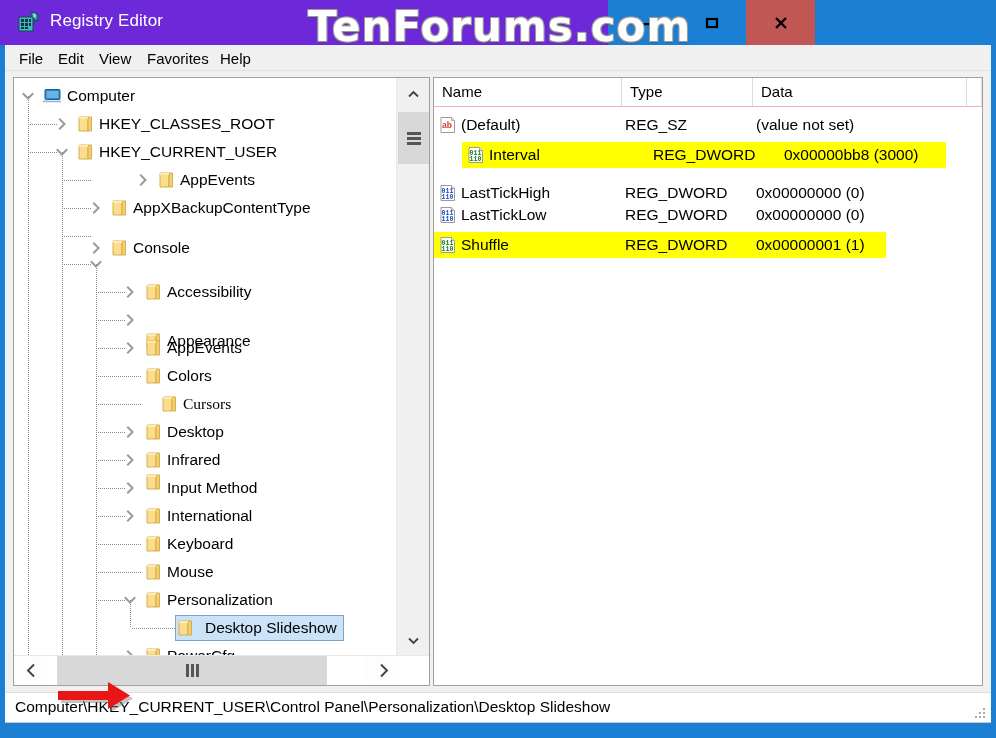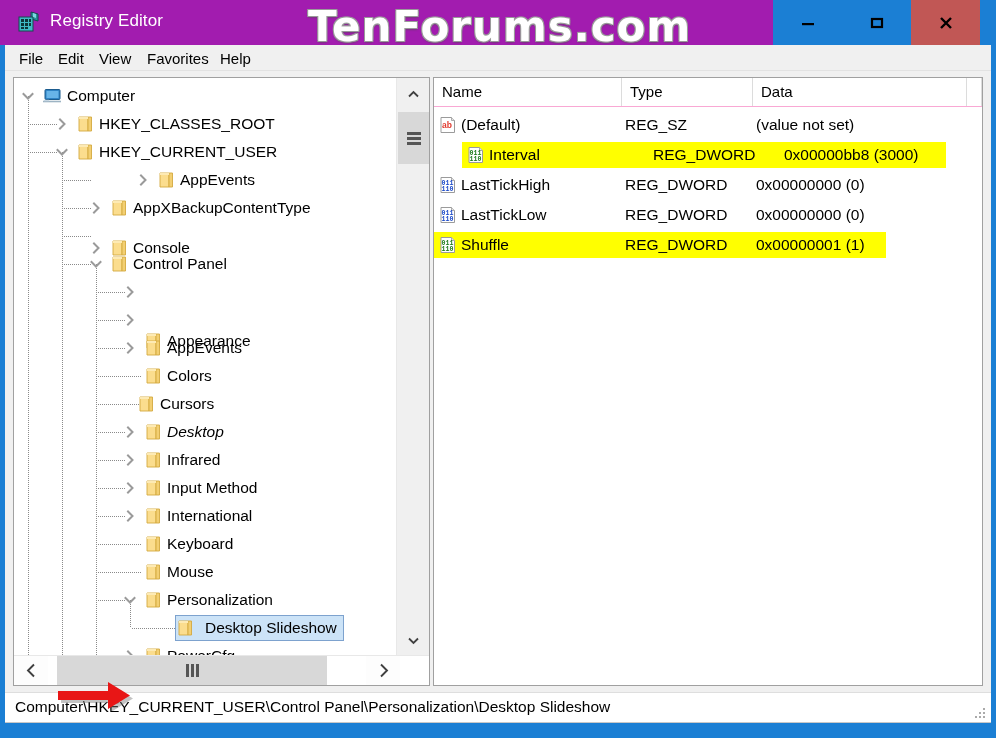--- a/index.html
+++ b/index.html
@@ -13,22 +13,22 @@
 
   
   #window {
     position: absolute; left: 0; top: 0;
     width: 996px; height: 738px;
     background: #1b7fd4;
     overflow: hidden;
   }
   #titlebar {
     position: absolute; left: 0; top: 0;
-    width: 980px; height: 45px;
-    background: #a21caf;
+    width: 815px; height: 45px;
+    background: #6d28d9;
   }
   #app-icon {
     position: absolute; left: 17px; top: 10px;
     width: 24px; height: 24px;
   }
   #app-title {
     position: absolute; left: 50px; top: 11px;
     font-size: 17px; color: #ffffff;
     letter-spacing: .1px;
     white-space: nowrap;
@@ -413,35 +413,35 @@
                     <rect x="3" y="1" width="9" height="2" fill="#fdeab4"></rect>
                   </svg>
                   <span class="tlabel">Console</span>
                 </div>
               </div>
             </div>
             <div class="trow" style="top: 172px;">
               <div style="position: absolute; left: 74px; width: 16px; height: 16px;"><svg viewBox="0 0 16 16" class="chev">
                   <path d="M3.5 6 L8 10.5 L12.5 6" stroke="#9a9a9a" stroke-width="2" fill="none" stroke-linecap="square"></path>
                 </svg></div>
-              <div style="position: absolute; left: 96px; display: flex; align-items: center; height: 28px;">
-                <div style="display: flex; align-items: center;">
-                  <svg viewBox="0 0 18 16" class="folder">
-                    <path d="M3 1 H12 L12 15 H3 Z" fill="#fbdd8e" stroke="#d4a93f" stroke-width="0.9"></path>
-                    <path d="M12 1 H15.5 L15.5 15 H12 Z" fill="#f3cf72" stroke="#d4a93f" stroke-width="0.9"></path>
-                    <rect x="3" y="1" width="9" height="2" fill="#fdeab4"></rect>
-                  </svg>
-                  <span class="tlabel">Control Panel</span>
-                </div>
-              </div>
             </div>
             <div class="trow" style="top: 200px;">
               <div style="position: absolute; left: 108px; width: 16px; height: 16px;"><svg viewBox="0 0 16 16" class="chev">
                   <path d="M6 3.5 L10.5 8 L6 12.5" stroke="#9a9a9a" stroke-width="2" fill="none" stroke-linecap="square"></path>
                 </svg></div>
+              <div style="position: absolute; left: 130px; display: flex; align-items: center; height: 28px;">
+                <div style="display: flex; align-items: center;">
+                  <svg viewBox="0 0 18 16" class="folder">
+                    <path d="M3 1 H12 L12 15 H3 Z" fill="#fbdd8e" stroke="#d4a93f" stroke-width="0.9"></path>
+                    <path d="M12 1 H15.5 L15.5 15 H12 Z" fill="#f3cf72" stroke="#d4a93f" stroke-width="0.9"></path>
+                    <rect x="3" y="1" width="9" height="2" fill="#fdeab4"></rect>
+                  </svg>
+                  <span class="tlabel">Accessibility</span>
+                </div>
+              </div>
             </div>
             <div class="trow" style="top: 228px;">
               <div style="position: absolute; left: 108px; width: 16px; height: 16px;"><svg viewBox="0 0 16 16" class="chev">
                   <path d="M6 3.5 L10.5 8 L6 12.5" stroke="#9a9a9a" stroke-width="2" fill="none" stroke-linecap="square"></path>
                 </svg></div>
               <div style="position: absolute; left: 130px; display: flex; align-items: center; height: 28px;">
                 <div style="display: flex; align-items: center; margin-top: 41px;">
                   <svg viewBox="0 0 18 16" class="folder">
                     <path d="M3 1 H12 L12 15 H3 Z" fill="#fbdd8e" stroke="#d4a93f" stroke-width="0.9"></path>
                     <path d="M12 1 H15.5 L15.5 15 H12 Z" fill="#f3cf72" stroke="#d4a93f" stroke-width="0.9"></path>
@@ -474,36 +474,36 @@
                     <path d="M3 1 H12 L12 15 H3 Z" fill="#fbdd8e" stroke="#d4a93f" stroke-width="0.9"></path>
                     <path d="M12 1 H15.5 L15.5 15 H12 Z" fill="#f3cf72" stroke="#d4a93f" stroke-width="0.9"></path>
                     <rect x="3" y="1" width="9" height="2" fill="#fdeab4"></rect>
                   </svg>
                   <span class="tlabel">Colors</span>
                 </div>
               </div>
             </div>
             <div class="trow" style="top: 312px;">
               <div style="position: absolute; left: 108px; width: 16px; height: 16px;"></div>
-              <div style="position: absolute; left: 123px; display: flex; align-items: center; height: 28px;">
+              <div style="position: absolute; left: 146px; display: flex; align-items: center; height: 28px; font-family: Liberation Serif, serif;">
                 <div style="display: flex; align-items: center;">
                   <svg viewBox="0 0 18 16" class="folder">
                     <path d="M3 1 H12 L12 15 H3 Z" fill="#fbdd8e" stroke="#d4a93f" stroke-width="0.9"></path>
                     <path d="M12 1 H15.5 L15.5 15 H12 Z" fill="#f3cf72" stroke="#d4a93f" stroke-width="0.9"></path>
                     <rect x="3" y="1" width="9" height="2" fill="#fdeab4"></rect>
                   </svg>
                   <span class="tlabel">Cursors</span>
                 </div>
               </div>
             </div>
             <div class="trow" style="top: 340px;">
               <div style="position: absolute; left: 108px; width: 16px; height: 16px;"><svg viewBox="0 0 16 16" class="chev">
                   <path d="M6 3.5 L10.5 8 L6 12.5" stroke="#9a9a9a" stroke-width="2" fill="none" stroke-linecap="square"></path>
                 </svg></div>
-              <div style="position: absolute; left: 130px; display: flex; align-items: center; height: 28px; font-style: italic;">
+              <div style="position: absolute; left: 130px; display: flex; align-items: center; height: 28px;">
                 <div style="display: flex; align-items: center;">
                   <svg viewBox="0 0 18 16" class="folder">
                     <path d="M3 1 H12 L12 15 H3 Z" fill="#fbdd8e" stroke="#d4a93f" stroke-width="0.9"></path>
                     <path d="M12 1 H15.5 L15.5 15 H12 Z" fill="#f3cf72" stroke="#d4a93f" stroke-width="0.9"></path>
                     <rect x="3" y="1" width="9" height="2" fill="#fdeab4"></rect>
                   </svg>
                   <span class="tlabel">Desktop</span>
                 </div>
               </div>
             </div>
@@ -520,21 +520,21 @@
                   </svg>
                   <span class="tlabel">Infrared</span>
                 </div>
               </div>
             </div>
             <div class="trow" style="top: 396px;">
               <div style="position: absolute; left: 108px; width: 16px; height: 16px;"><svg viewBox="0 0 16 16" class="chev">
                   <path d="M6 3.5 L10.5 8 L6 12.5" stroke="#9a9a9a" stroke-width="2" fill="none" stroke-linecap="square"></path>
                 </svg></div>
               <div style="position: absolute; left: 130px; display: flex; align-items: center; height: 28px;">
-                <div style="display: flex; align-items: center;">
+                <div style="display: flex; align-items: flex-start;">
                   <svg viewBox="0 0 18 16" class="folder">
                     <path d="M3 1 H12 L12 15 H3 Z" fill="#fbdd8e" stroke="#d4a93f" stroke-width="0.9"></path>
                     <path d="M12 1 H15.5 L15.5 15 H12 Z" fill="#f3cf72" stroke="#d4a93f" stroke-width="0.9"></path>
                     <rect x="3" y="1" width="9" height="2" fill="#fdeab4"></rect>
                   </svg>
                   <span class="tlabel">Input Method</span>
                 </div>
               </div>
             </div>
             <div class="trow" style="top: 424px;">
@@ -701,21 +701,21 @@
                 <path d="M2 1.5 H12.5 L15.5 4.5 V16.5 H2 Z" fill="#ffffff" stroke="#9b9b9b" stroke-width="1"></path>
                 <path d="M12.5 1.5 L12.5 4.5 L15.5 4.5" fill="#e4e4e4" stroke="#9b9b9b" stroke-width="0.8"></path>
                 <text x="2.6" y="9" font-family="Liberation Mono, monospace" font-size="6.6" font-weight="bold" fill="#1a7a1a">011</text>
                 <text x="2.6" y="15" font-family="Liberation Mono, monospace" font-size="6.6" font-weight="bold" fill="#1a7a1a">110</text>
               </svg>
               <span class="c-name">Interval</span>
             </div>
             <span class="c-type">REG_DWORD</span>
             <span class="c-data">0x00000bb8 (3000)</span>
           </div>
-          <div class="lrow" style="top: 92px; width: 548px;">
+          <div class="lrow" style="top: 100px; width: 548px;">
             <div style="position: absolute; left: 2px; display: flex; align-items: center;">
               <svg viewBox="0 0 18 18" class="val-icon">
                 <path d="M2 1.5 H12.5 L15.5 4.5 V16.5 H2 Z" fill="#ffffff" stroke="#9b9b9b" stroke-width="1"></path>
                 <path d="M12.5 1.5 L12.5 4.5 L15.5 4.5" fill="#e4e4e4" stroke="#9b9b9b" stroke-width="0.8"></path>
                 <text x="2.6" y="9" font-family="Liberation Mono, monospace" font-size="6.6" font-weight="bold" fill="#1a48c8">011</text>
                 <text x="2.6" y="15" font-family="Liberation Mono, monospace" font-size="6.6" font-weight="bold" fill="#1a48c8">110</text>
               </svg>
               <span class="c-name">LastTickHigh</span>
             </div>
             <span class="c-type">REG_DWORD</span>

